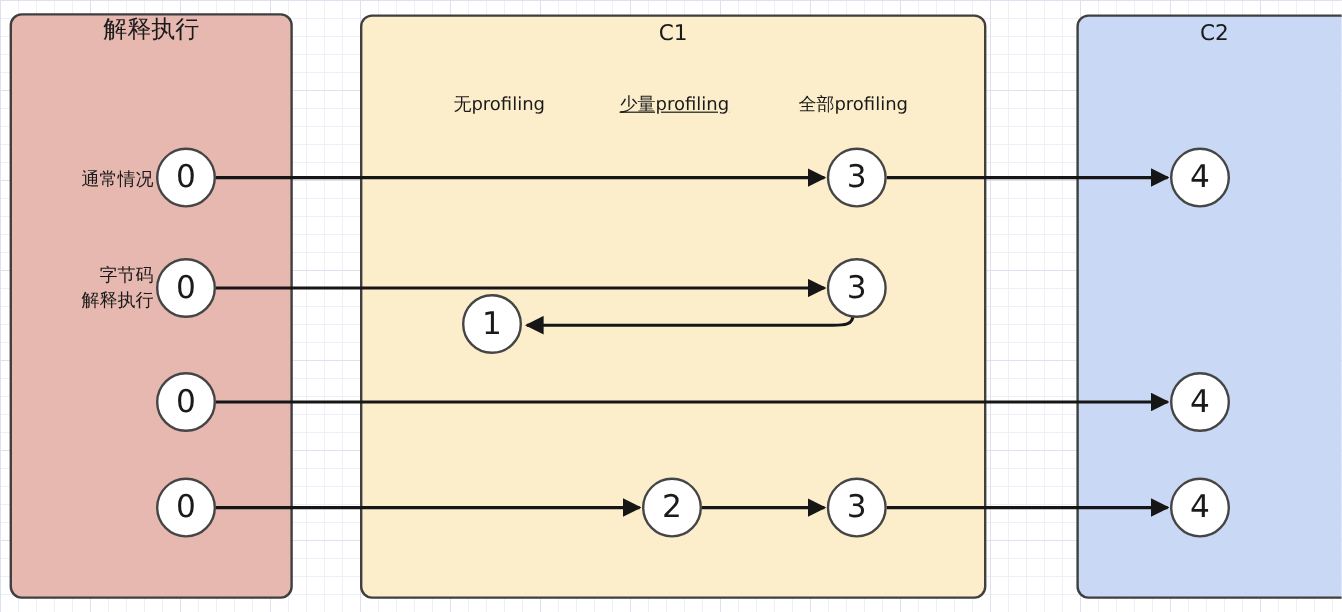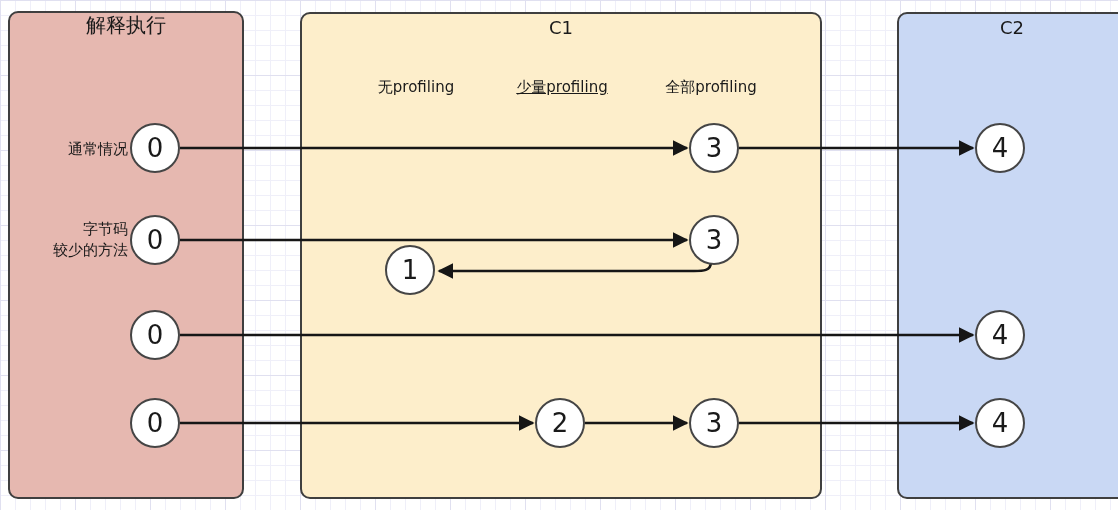--- a/index.html
+++ b/index.html
@@ -72,21 +72,21 @@
   <div class="panel panel-c2">
     <div class="panel-title">C2</div>
   </div>
 
   <div class="col-label col-1">无profiling</div>
   <div class="col-label col-2">少量profiling</div>
   <div class="col-label col-3">全部profiling</div>
 
   <div class="row-label row-label-1">通常情况</div>
   <div class="row-label row-label-2">字节码
-较少的方法</div>
+解释执行</div>
 
   <svg class="arrows" width="1118" height="510">
     <defs>
       <marker id="arrow" viewBox="0 0 10 10" refX="9" refY="5" markerWidth="6" markerHeight="6" orient="auto-start-reverse">
         <path d="M0,0 L10,5 L0,10 z" fill="#161616"></path>
       </marker>
     </defs>
     <g stroke="#161616" stroke-width="2.6" fill="none">
       <path d="M180,148 L687,148" marker-end="url(#arrow)"></path>
       <path d="M739,148 L973,148" marker-end="url(#arrow)"></path>

